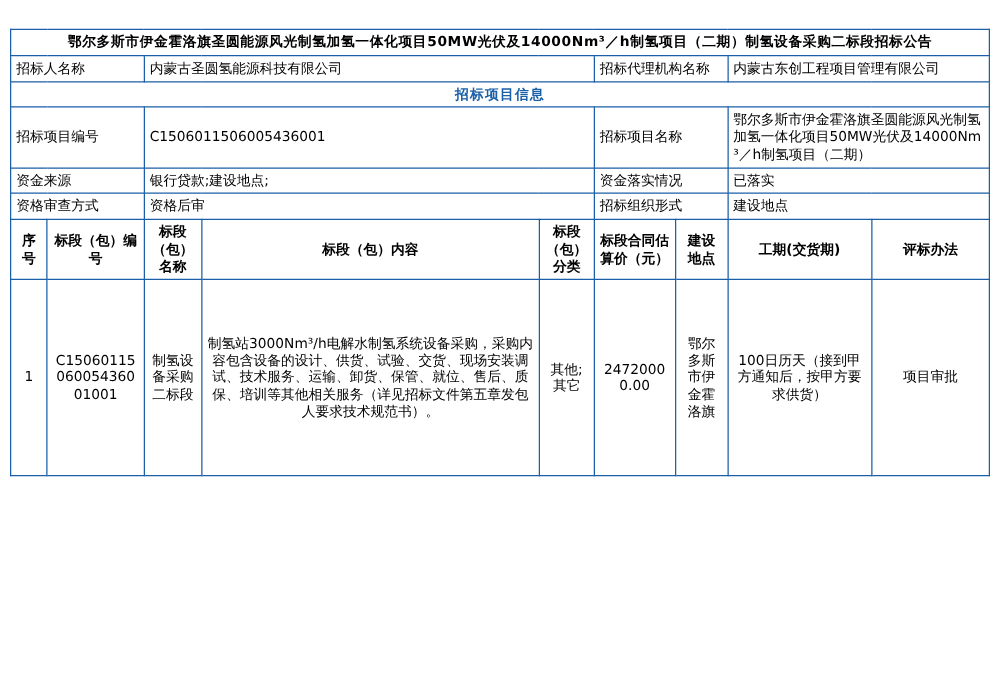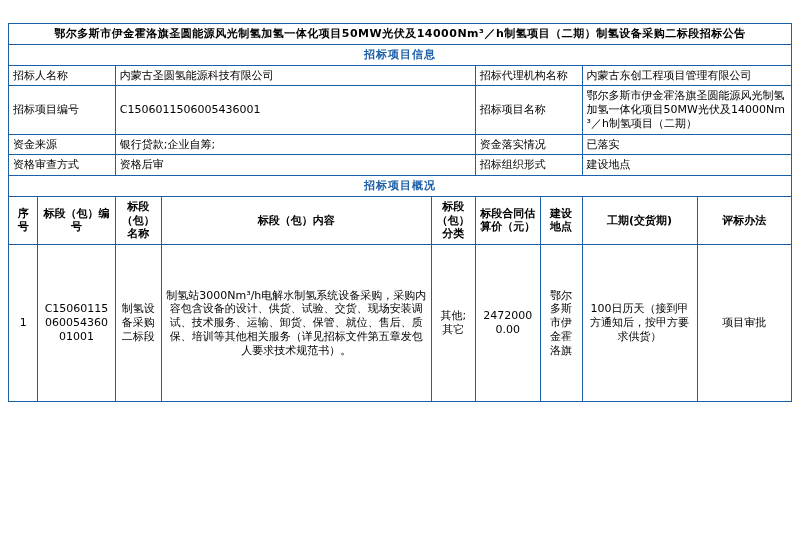--- a/index.html
+++ b/index.html
@@ -92,56 +92,53 @@
       <col style="width:110px">
       <col style="width:90px">
     </colgroup>
 
     <tbody>
         <tr>
       <td class="title-cell" colspan="9">鄂尔多斯市伊金霍洛旗圣圆能源风光制氢加氢一体化项目50MW光伏及14000Nm³／h制氢项目（二期）制氢设备采购二标段招标公告</td>
     </tr>
 
     <tr>
-      <td class="section-cell" colspan="9">招标项目信息</td>
-    </tr>
-
-    <tr>
       <td class="lbl" colspan="2">招标人名称</td>
       <td class="val" colspan="3">内蒙古圣圆氢能源科技有限公司</td>
       <td class="lbl" colspan="2">招标代理机构名称</td>
       <td class="val" colspan="2">内蒙古东创工程项目管理有限公司</td>
+    </tr>
+
+    <tr>
+      <td class="section-cell" colspan="9">招标项目信息</td>
     </tr>
 
     <tr>
       <td class="lbl" colspan="2">招标项目编号</td>
       <td class="val" colspan="3">C1506011506005436001</td>
       <td class="lbl" colspan="2">招标项目名称</td>
       <td class="val" colspan="2">鄂尔多斯市伊金霍洛旗圣圆能源风光制氢加氢一体化项目50MW光伏及14000Nm³／h制氢项目（二期）</td>
     </tr>
 
 
     <tr>
       <td class="lbl" colspan="2">资金来源</td>
-      <td class="val" colspan="3">银行贷款;企业自筹;</td>
+      <td class="val" colspan="3">银行贷款;建设地点;</td>
       <td class="lbl" colspan="2">资金落实情况</td>
       <td class="val" colspan="2">已落实</td>
     </tr>
 
     <tr>
       <td class="lbl" colspan="2">资格审查方式</td>
       <td class="val" colspan="3">资格后审</td>
       <td class="lbl" colspan="2">招标组织形式</td>
       <td class="val" colspan="2">建设地点</td>
     </tr>
 
 
-    <tr>
-      <td class="section-cell" colspan="9">招标项目概况</td>
-    </tr>
 
     <tr>
       <td class="hdr">序号</td>
       <td class="hdr">标段（包）编号</td>
       <td class="hdr">标段（包）名称</td>
       <td class="hdr">标段（包）内容</td>
       <td class="hdr">标段（包）分类</td>
       <td class="hdr">标段合同估算价（元）</td>
       <td class="hdr">建设地点</td>
       <td class="hdr">工期(交货期)</td>

